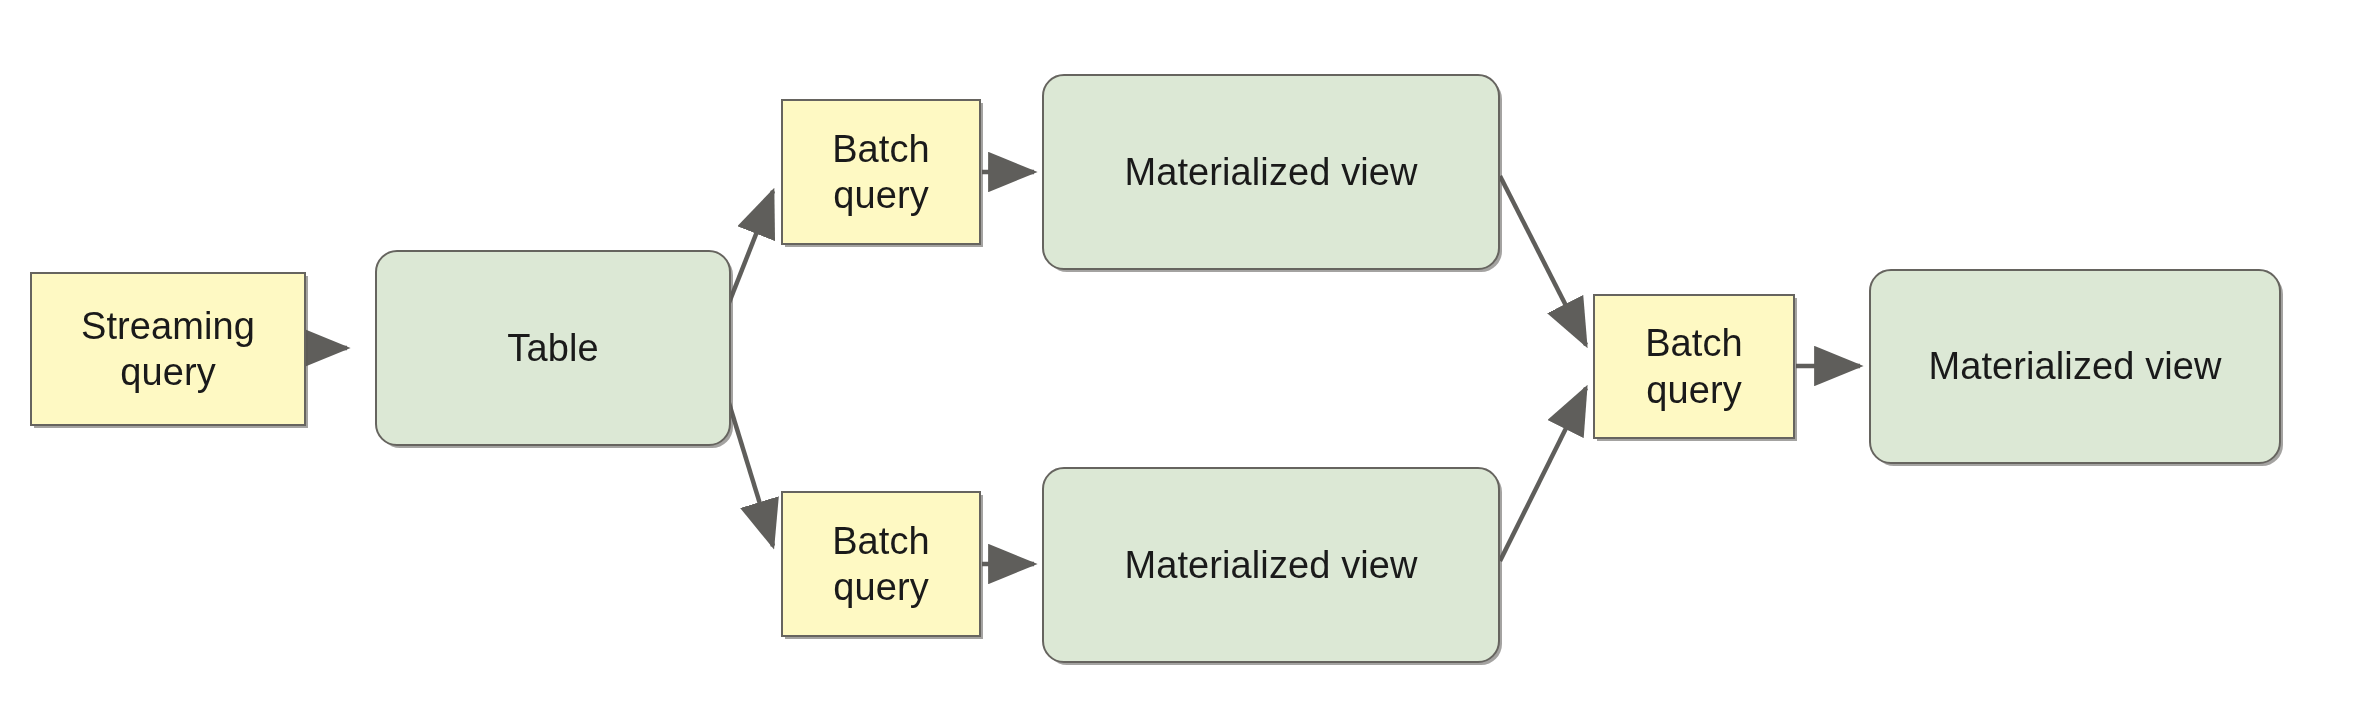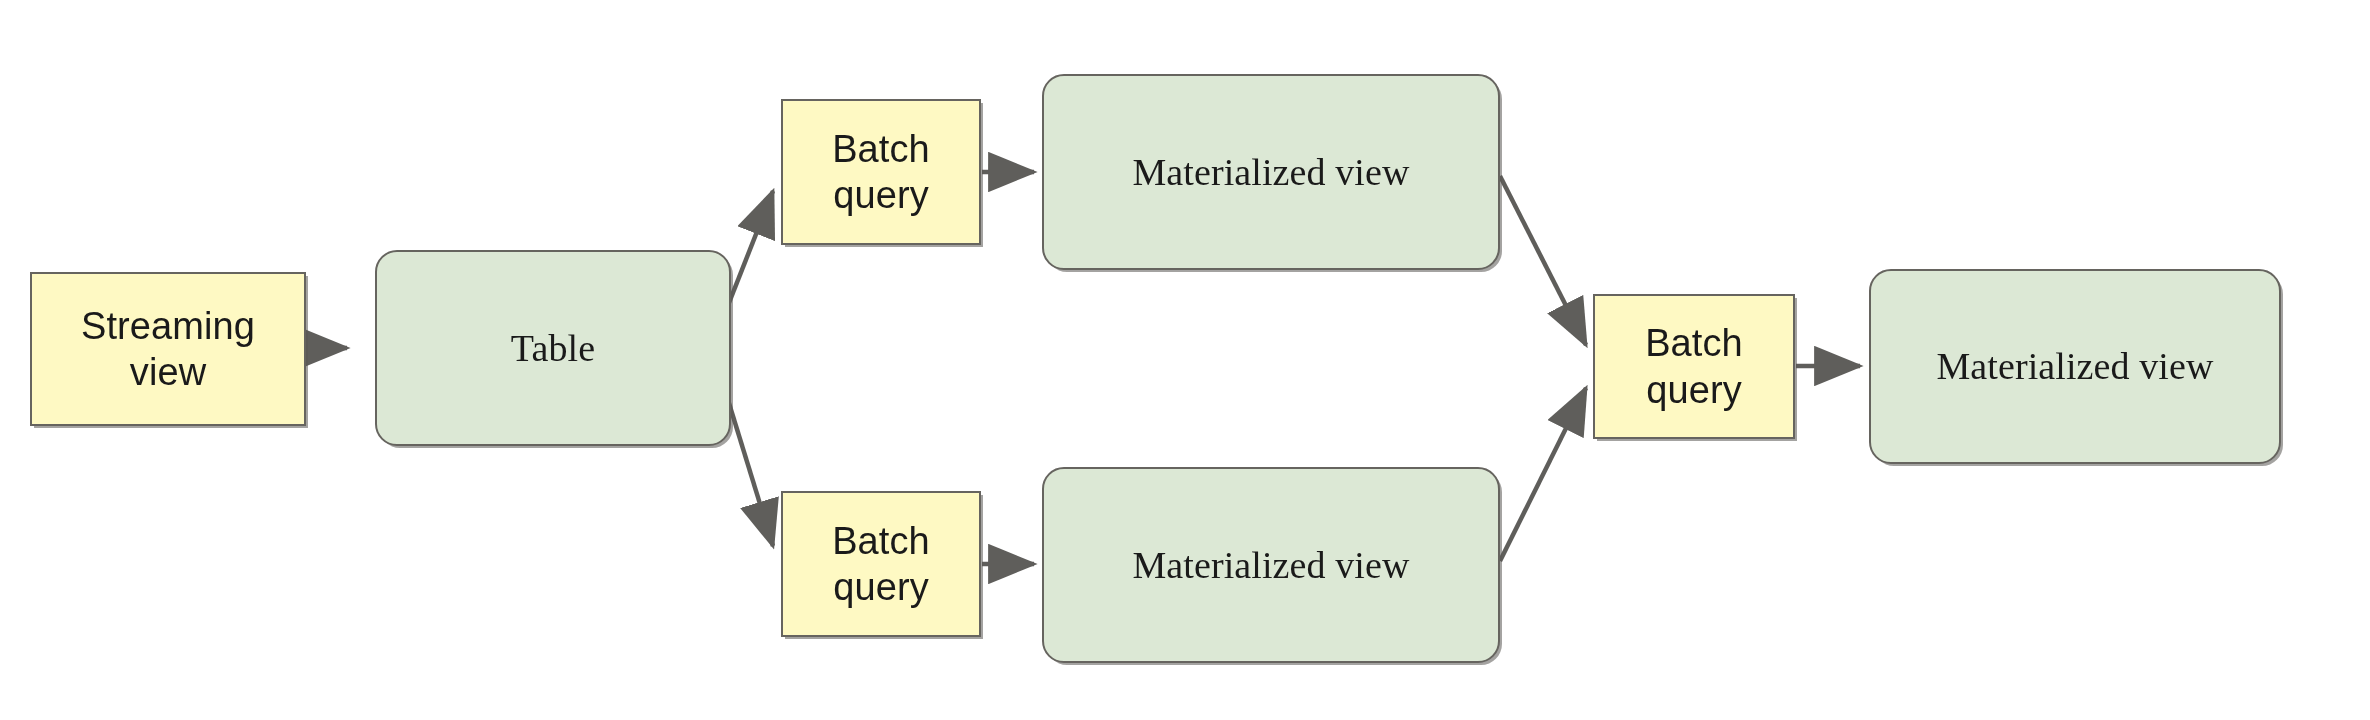--- a/index.html
+++ b/index.html
@@ -42,21 +42,20 @@
     box-shadow: 3px 3px 0 -1px rgba(90,88,84,0.55);
     white-space: pre-line;
   }
   .node.process {
     background: #fef9c3;
     border-radius: 0;
   }
   .node.store {
     background: #dce8d5;
     border-radius: 22px;
-    font-family: Liberation Serif, serif;
   }
 </style>
 </head>
 <body>
 
 <div id="canvas">
 
   <svg id="edge-layer" viewBox="0 0 2370 720">
     <defs>
       <marker id="arrowhead" markerWidth="11" markerHeight="9" refX="10.2" refY="4.5" orient="auto" markerUnits="strokeWidth">
@@ -67,21 +66,21 @@
     <path fill="none" stroke="#5f5e5b" stroke-width="4.5" marker-end="url(#arrowhead)" d="M 712,346 L 773,191"></path>
     <path fill="none" stroke="#5f5e5b" stroke-width="4.5" marker-end="url(#arrowhead)" d="M 712,348 L 773,546"></path>
     <path fill="none" stroke="#5f5e5b" stroke-width="4.5" marker-end="url(#arrowhead)" d="M 982,172 L 1034,172"></path>
     <path fill="none" stroke="#5f5e5b" stroke-width="4.5" marker-end="url(#arrowhead)" d="M 982,564 L 1034,564"></path>
     <path fill="none" stroke="#5f5e5b" stroke-width="4.5" marker-end="url(#arrowhead)" d="M 1500,176 L 1586,345"></path>
     <path fill="none" stroke="#5f5e5b" stroke-width="4.5" marker-end="url(#arrowhead)" d="M 1500,561 L 1586,388"></path>
     <path fill="none" stroke="#5f5e5b" stroke-width="4.5" marker-end="url(#arrowhead)" d="M 1796,366 L 1860,366"></path>
   </svg>
 
   <div class="node process" style="left: 30px; top: 272px; width: 276px; height: 154px;">Streaming
-view</div>
+query</div>
   <div class="node store" style="left: 375px; top: 250px; width: 356px; height: 196px;">Table</div>
   <div class="node process" style="left: 781px; top: 99px; width: 200px; height: 146px;">Batch
 query</div>
   <div class="node store" style="left: 1042px; top: 74px; width: 458px; height: 196px;">Materialized view</div>
   <div class="node process" style="left: 781px; top: 491px; width: 200px; height: 146px;">Batch
 query</div>
   <div class="node store" style="left: 1042px; top: 467px; width: 458px; height: 196px;">Materialized view</div>
   <div class="node process" style="left: 1593px; top: 294px; width: 202px; height: 145px;">Batch
 query</div>
   <div class="node store" style="left: 1869px; top: 269px; width: 412px; height: 195px;">Materialized view</div>

